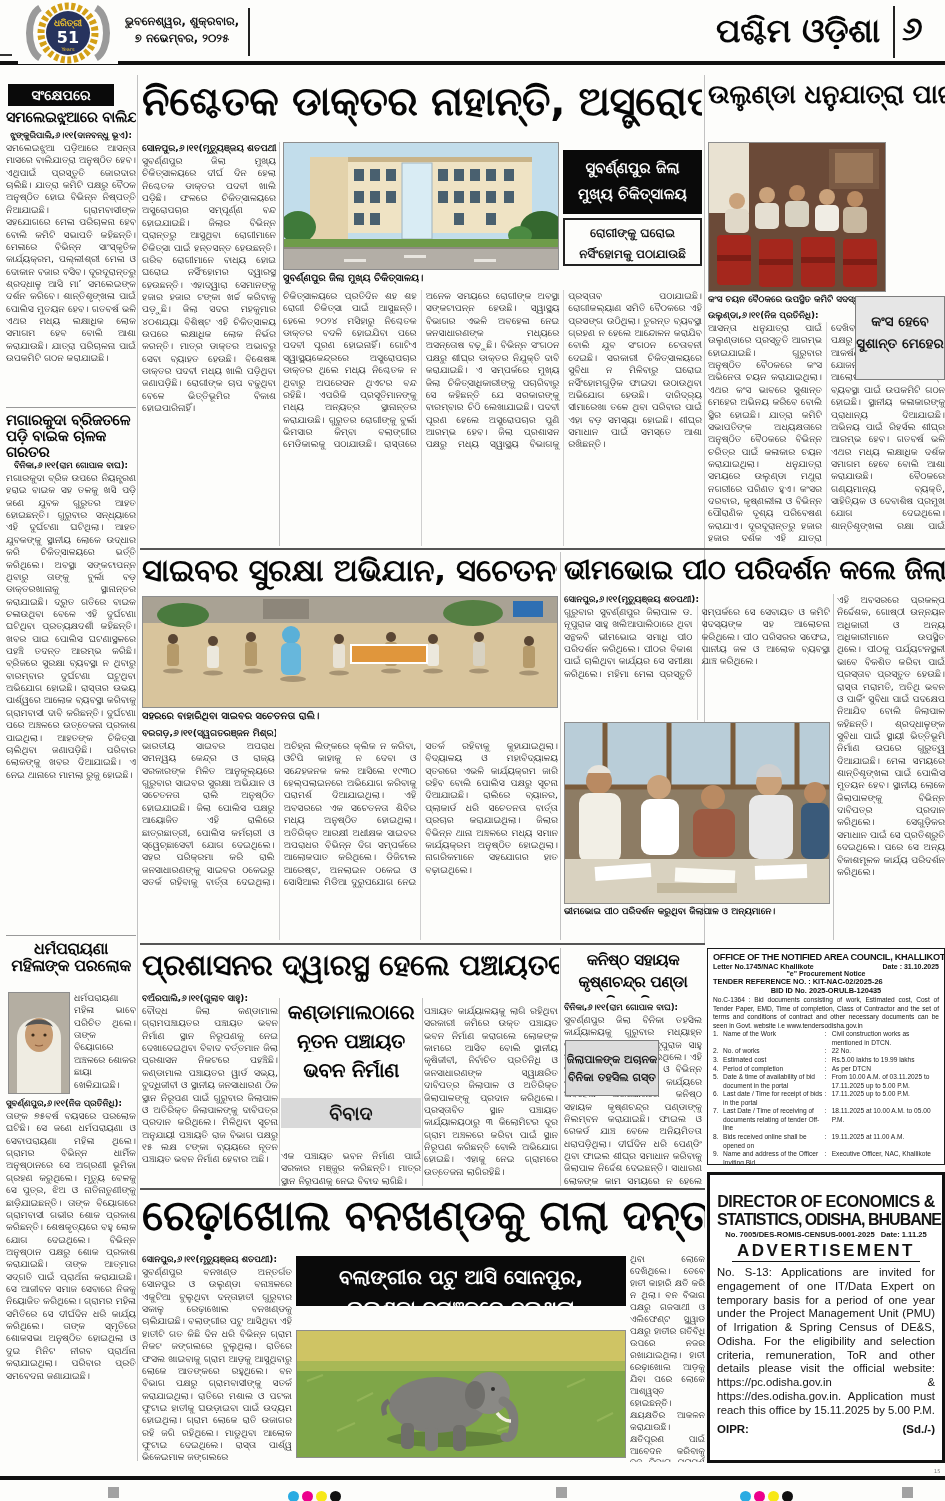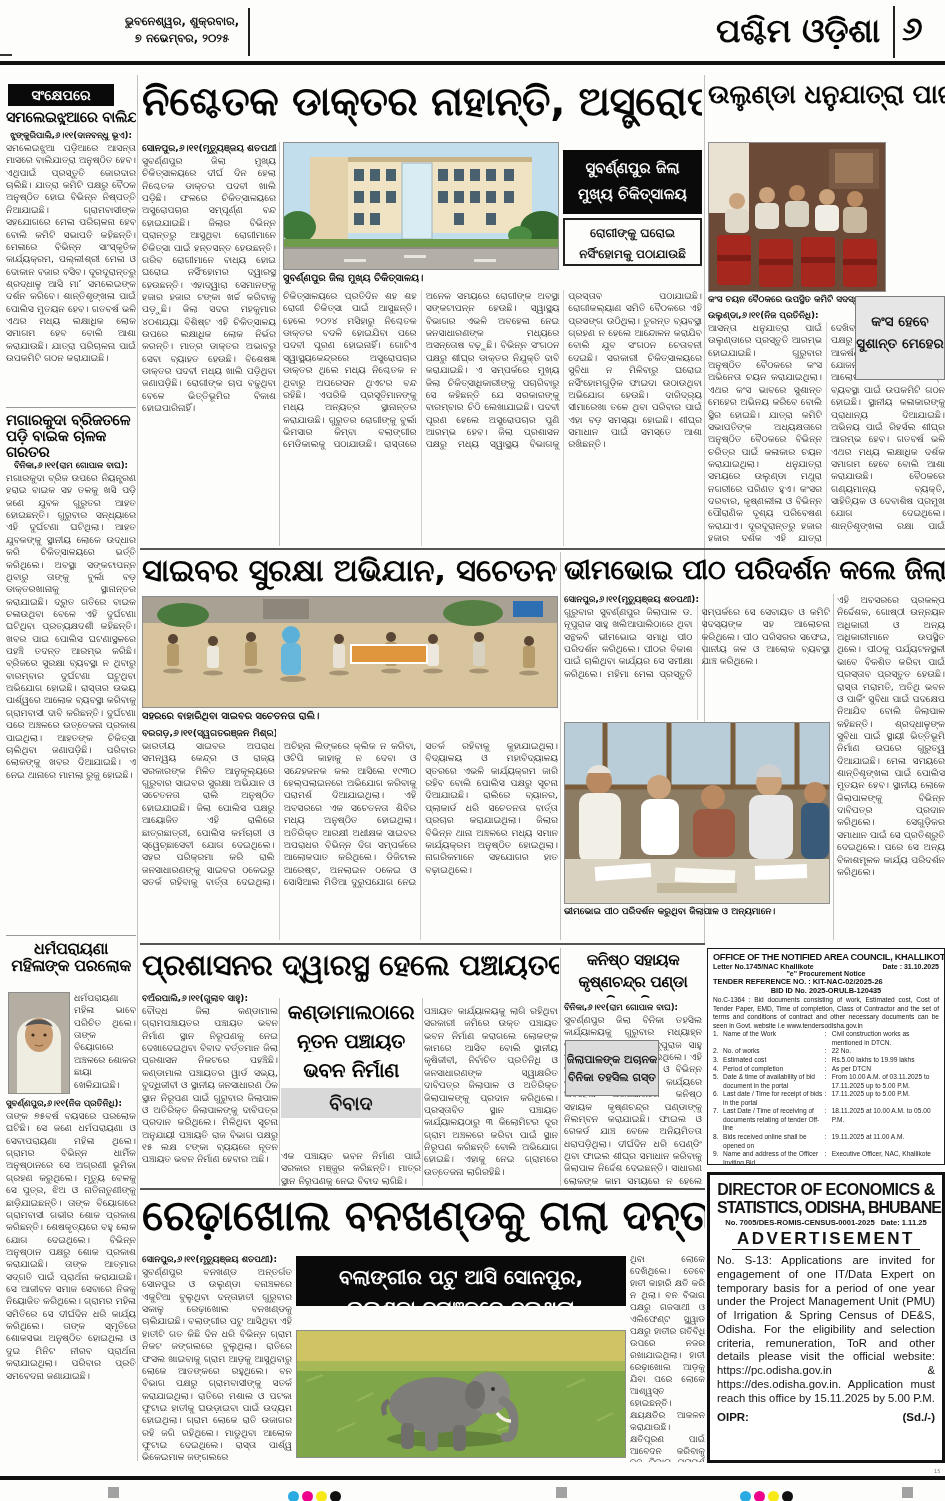--- a/index.html
+++ b/index.html
@@ -28,20 +28,31 @@
   .reg-dot{width:11px;height:11px;border-radius:50%;display:inline-block;margin-right:3px}
   .reg-sq{width:11px;height:11px;background:#a2a2a2;display:inline-block}
 </style>
 </head>
 <body>
 
 <div class="abs" style="left:0;top:0;width:945px;height:66px">
   <div class="hrule" style="left:0;top:61px;width:945px;height:4px;background:#111"></div>
   <div class="abs" style="left:0;top:54px;width:12px;height:2px;background:#333"></div>
 
+  <div class="abs" style="left:18px;top:2px;width:100px;height:62px;background:#fdfdfb">
+    <svg width="100" height="62" viewBox="0 0 100 62">
+      <path d="M22 6 C8 14 8 48 22 56" stroke="#9a9a9a" stroke-width="7" fill="none"></path>
+      <path d="M78 6 C92 14 92 48 78 56" stroke="#9a9a9a" stroke-width="7" fill="none"></path>
+      <circle cx="50" cy="31" r="27" fill="none" stroke="#d4a017" stroke-width="7" stroke-dasharray="4 2.5"></circle>
+      <circle cx="50" cy="31" r="22" fill="#27335e"></circle>
+      <text x="50" y="24" text-anchor="middle" font-size="9" fill="#f3c52e" font-weight="bold">ଧରିତ୍ରୀ</text>
+      <text x="50" y="41" text-anchor="middle" font-size="16" fill="#ffffff" font-weight="bold">51</text>
+      <text x="50" y="49" text-anchor="middle" font-size="5" fill="#f3c52e">Years</text>
+    </svg>
+  </div>
 
   <div class="abs" style="left:122px;top:13px;width:120px;text-align:center;font-weight:bold;font-size:11.5px;line-height:1.5;color:#111">
     <div>ଭୁବନେଶ୍ୱର, ଶୁକ୍ରବାର,</div>
     <div>୭ ନଭେମ୍ବର, ୨୦୨୫</div>
   </div>
   <div class="abs" style="left:248px;top:8px;width:2px;height:48px;background:#222"></div>
 
   <div class="abs hl nowrap" style="left:620px;top:14px;width:260px;text-align:right;font-size:33px">ପଶ୍ଚିମ ଓଡ଼ିଶା</div>
   <div class="abs" style="left:893px;top:6px;width:2px;height:52px;background:#222"></div>
   <div class="abs hl" style="left:902px;top:12px;width:40px;font-size:33px">୬</div>
@@ -283,21 +294,21 @@
 <div class="hrule" style="left:140px;top:943px;width:565px;height:1.5px;background:#555"></div>
 
 <div class="abs hl nowrap" style="left:142px;top:950px;width:417px;height:40px;font-size:29px">ପ୍ରଶାସନର ଦ୍ୱାରସ୍ଥ ହେଲେ ପଞ୍ଚାୟତବାସୀ</div>
 <div class="abs dateline" style="left:142px;top:993px;width:136px;font-size:8.8px">ବଅଁରପାଲି,୬।୧୧(ଗୁଲାବ ସାହୁ):</div>
 <div class="abs body-txt" style="left:142px;top:1005px;width:136px;height:181px">ବୌଦ୍ଧ ଜିଲା କଣ୍ଡାମାଲ ଗ୍ରାମପଞ୍ଚାୟତର ପଞ୍ଚାୟତ ଭବନ ନିର୍ମାଣ ସ୍ଥାନ ନିରୂପଣକୁ ନେଇ ଦେଖାଦେଇଥିବା ବିବାଦ ବର୍ତ୍ତମାନ ଜିଲା ପ୍ରଶାସନ ନିକଟରେ ପହଞ୍ଚିଛି। କଣ୍ଡାମାଲ ପଞ୍ଚାୟତର ୱାର୍ଡ ସଭ୍ୟ, ବୁଦ୍ଧିଜୀବୀ ଓ ସ୍ଥାନୀୟ ଜନସାଧାରଣ ଠିକ ସ୍ଥାନ ନିରୂପଣ ପାଇଁ ଗୁରୁବାର ଜିଲାପାଳ ଓ ଅତିରିକ୍ତ ଜିଲାପାଳଙ୍କୁ ଦାବିପତ୍ର ପ୍ରଦାନ କରିଥିଲେ। ମିଳିଥିବା ସୂଚନା ଅନୁଯାୟୀ ପଞ୍ଚାୟତି ରାଜ ବିଭାଗ ପକ୍ଷରୁ ୧୫ ଲକ୍ଷ ଟଙ୍କା ବ୍ୟୟରେ ନୂତନ ପଞ୍ଚାୟତ ଭବନ ନିର୍ମାଣ ହେବାର ଅଛି।</div>
 
 <div class="abs" style="left:281px;top:998px;width:140px;height:150px;text-align:center;overflow:hidden">
   <div class="hl nowrap" style="font-size:20px;margin-top:4px">କଣ୍ଡାମାଲଠାରେ</div>
   <div class="hl nowrap" style="font-size:20px;margin-top:8px">ନୂତନ ପଞ୍ଚାୟତ</div>
   <div class="hl nowrap" style="font-size:20px;margin-top:8px">ଭବନ ନିର୍ମାଣ</div>
-  <div style="margin-top:6px;background:#d9d9d9;font-size:19px;font-weight:bold;line-height:30px;height:30px">ବିବାଦ</div>
+  <div style="margin-top:16px;background:#d9d9d9;font-size:19px;font-weight:bold;line-height:30px;height:30px">ବିବାଦ</div>
 </div>
 <div class="abs body-txt" style="left:281px;top:1150px;width:140px;height:36px">ଏକ ପଞ୍ଚାୟତ ଭବନ ନିର୍ମାଣ ପାଇଁ ସରକାର ମଞ୍ଜୁର କରିଛନ୍ତି। ମାତ୍ର ସ୍ଥାନ ନିରୂପଣକୁ ନେଇ ବିବାଦ ଲାଗିଛି।</div>
 
 <div class="abs body-txt" style="left:424px;top:1005px;width:134px;height:181px">ପଞ୍ଚାୟତ କାର୍ଯ୍ୟାଳୟକୁ ଲାଗି ରହିଥିବା ସରକାରୀ ଜମିରେ ଉକ୍ତ ପଞ୍ଚାୟତ ଭବନ ନିର୍ମାଣ କରାଗଲେ ଲୋକଙ୍କ କାମରେ ଆସିବ ବୋଲି ସ୍ଥାନୀୟ କୃଷିଜୀବୀ, ନିର୍ବାଚିତ ପ୍ରତିନିଧି ଓ ଜନସାଧାରଣଙ୍କ ସ୍ୱାକ୍ଷରିତ ଦାବିପତ୍ର ଜିଲାପାଳ ଓ ଅତିରିକ୍ତ ଜିଲାପାଳଙ୍କୁ ପ୍ରଦାନ କରିଥିଲେ। ପ୍ରସ୍ତାବିତ ସ୍ଥାନ ପଞ୍ଚାୟତ କାର୍ଯ୍ୟାଳୟଠାରୁ ୩ କିଲୋମିଟର ଦୂର ଗ୍ରାମ ଅଞ୍ଚଳରେ କରିବା ପାଇଁ ସ୍ଥାନ ନିରୂପଣ କରିଛନ୍ତି ବୋଲି ଅଭିଯୋଗ ହୋଇଛି। ଏହାକୁ ନେଇ ଗ୍ରାମରେ ଉତ୍ତେଜନା ଲାଗିରହିଛି।</div>
 <div class="vrule" style="left:279px;top:998px;height:188px"></div>
 <div class="vrule" style="left:422px;top:998px;height:188px"></div>
 
 <div class="vrule" style="left:560px;top:948px;height:238px"></div>
 <div class="abs hl" style="left:564px;top:950px;width:138px;height:48px;text-align:center;font-size:15.5px;line-height:1.4">
   <div>କନିଷ୍ଠ ସହାୟକ</div>
@@ -411,21 +422,21 @@
     </div>
   <div class="t-row">
       <span class="t-num">9.</span>
       <span class="t-label" style="flex:0 0 45%">Name and address of the Officer Inviting Bid</span>
       <span class="t-col">:</span>
       <span class="t-value">Executive Officer, NAC, Khallikote</span>
     </div>
 
 </div>
 
-<div class="abs notice" style="left:707px;top:1172px;width:238px;height:291px;border:3px solid #111;padding:6px 7px;overflow:hidden">
+<div class="abs notice" style="left:707px;top:1172px;width:238px;height:291px;border:3px solid #111;padding:18px 7px;overflow:hidden">
   <div style="font-size:16px;font-weight:bold;text-align:center;letter-spacing:-0.5px;white-space:nowrap">DIRECTOR OF ECONOMICS &amp;</div>
   <div style="font-size:16px;font-weight:bold;text-align:center;letter-spacing:-1px;white-space:nowrap">STATISTICS, ODISHA, BHUBANESWAR</div>
   <div style="display:flex;justify-content:center;gap:6px;font-size:7.6px;font-weight:bold;margin-top:1px;white-space:nowrap">
     <span>No. 7005/DES-ROMIS-CENSUS-0001-2025</span>
     <span>Date: 1.11.25</span>
   </div>
   <div style="font-size:17px;font-weight:bold;text-align:center;letter-spacing:2.5px;border-bottom:1.5px solid #111;width:86%;margin:2px auto 4px auto">ADVERTISEMENT</div>
   <div style="font-size:11.3px;line-height:1.22;text-align:justify;color:#151515;font-weight:500">No. S-13: Applications are invited for engagement of one IT/Data Expert on temporary basis for a period of one year under the Project Management Unit (PMU) of Irrigation &amp; Spring Census of DE&amp;S, Odisha. For the eligibility and selection criteria, remuneration, ToR and other details please visit the official website: https://pc.odisha.gov.in &amp; https://des.odisha.gov.in. Application must reach this office by 15.11.2025 by 5.00 P.M.</div>
   <div style="display:flex;justify-content:space-between;font-size:11.5px;font-weight:bold;margin-top:5px">
     <span>OIPR:</span>

